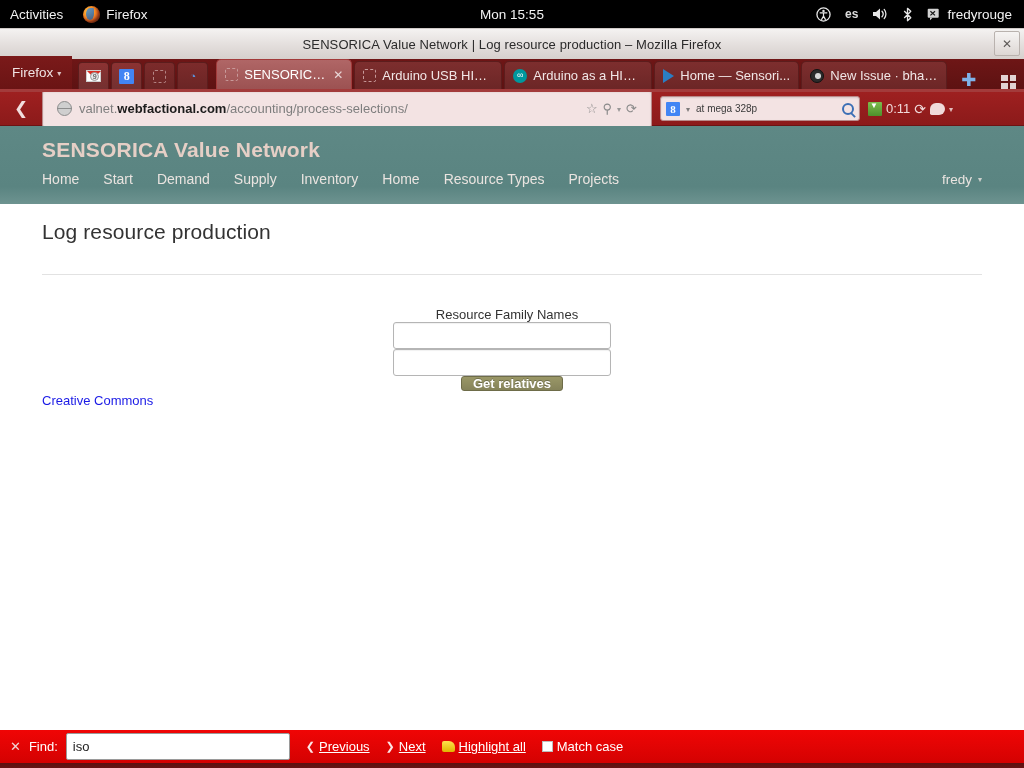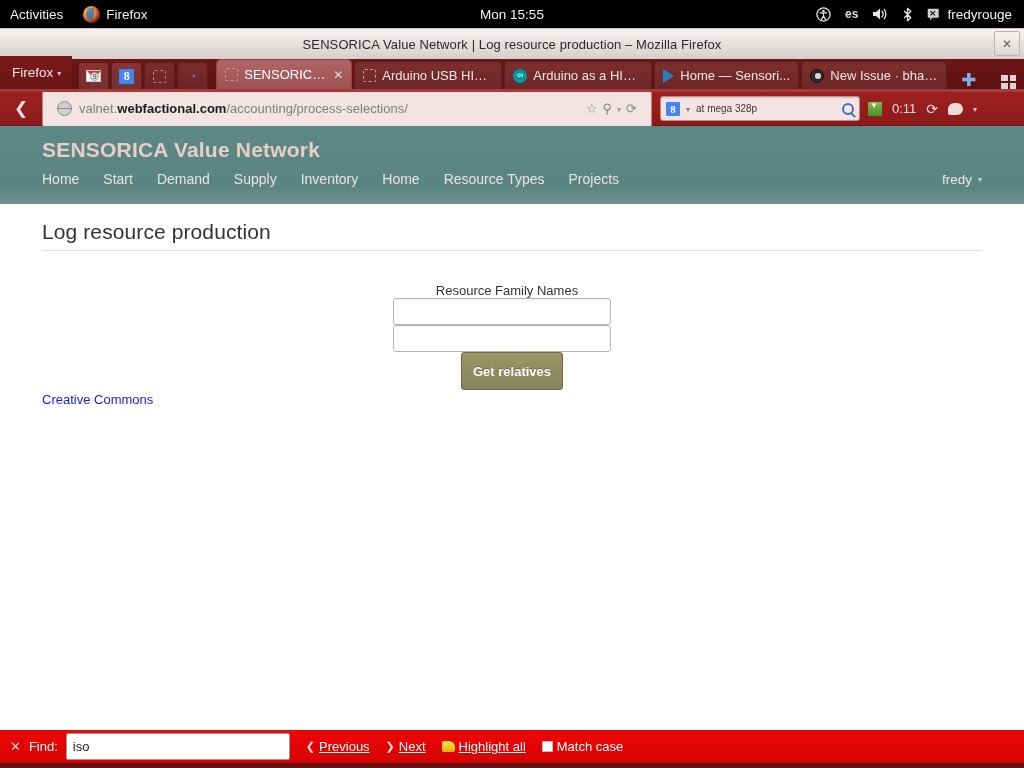--- a/index.html
+++ b/index.html
@@ -165,21 +165,21 @@
   #url-text b { color: #1c1c1c; font-weight: bold; }
   .url-icons { display: flex; align-items: center; gap: 5px; color:#8a8a8a; font-size:13px; flex:0 0 auto;}
   #searchbar {
     width: 200px; height: 25px; background: #f3e3e3; border: 1px solid #b98a8a;
     border-radius: 3px; display: flex; align-items: center; gap: 6px; padding: 0 5px;
     box-shadow: inset 0 1px 2px rgba(0,0,0,.12);
   }
   #search-text { font-size: 10px; color: #3a3a3a; flex: 1 1 auto; }
   .magnifier { width:12px;height:12px;border:2px solid #3b6fb5;border-radius:50%;position:relative;flex:0 0 auto;}
   .magnifier::after{content:"";position:absolute;right:-4px;bottom:-3px;width:6px;height:2px;background:#3b6fb5;transform:rotate(45deg);}
-  .nav-right { display:flex; align-items:center; gap:10px; color:#f0dada; font-size:13px; padding-right:2px;}
+  .nav-right { display:flex; align-items:center; gap:4px; color:#f0dada; font-size:13px; padding-right:2px;}
   .dl-ico { width:14px;height:14px; background: linear-gradient(#7dbd4d,#4e8f2b); border-radius:1px; position:relative;}
   .dl-ico::after{content:"▼"; position:absolute; left:2px; top:-1px; font-size:8px; color:#fff;}
   .sync-ico { font-size: 14px; color:#f0dada; }
   .chat-ico { width: 15px; height: 12px; border-radius: 7px 7px 7px 2px; background:#f0dada; }
 
   
   #page {
     position: absolute; top: 98px; left: 0; width: 1024px; height: 602px;
     background: #fff; overflow: hidden;
   }
@@ -200,37 +200,37 @@
   #site-nav a { color: #eae4e0; font-size: 14px; text-decoration: none; }
   #usermenu {
     margin-left: auto; color: #eae4e0; font-size: 13.5px;
     display: flex; align-items: center; gap: 6px;
   }
   #usermenu .caret2 { font-size: 8px; opacity: .8; }
 
   #content { padding: 0 42px; }
   #page-title {
     font-size: 21px; color: #333; font-weight: normal;
-    padding-top: 16px; padding-bottom: 6px;
+    padding-top: 16px; padding-bottom: 30px;
     border-bottom: 1px solid #e2e2e2;
     letter-spacing: .1px;
   }
   #form-row {
     display: flex; align-items: center; gap: 0;
     padding-top: 32px;
     flex-direction: column;
   }
   #form-label { font-size: 13px; color: #333; margin-right: 10px; }
   .txtinput {
     width: 218px; height: 27px; border: 1px solid #b5b5b5; border-radius: 3px;
     background: #fff; margin-right: 21px;
     box-shadow: inset 0 1px 1px rgba(0,0,0,.06);
   }
   #get-relatives {
-    height: 38px; padding: 0 11px;
+    height: 15px; padding: 0 11px;
     background: linear-gradient(#9a9767 0%, #85835a 100%);
     border: 1px solid #6e6c49; border-radius: 3px;
     color: #fff; font-size: 13px; font-weight: bold;
     display: flex; align-items: center;
     text-shadow: 0 -1px 0 rgba(0,0,0,.25);
   }
   #cc-link {
     font-size: 13px; color: #1a1ae6; text-decoration: none;
     display: inline-block;
   }

